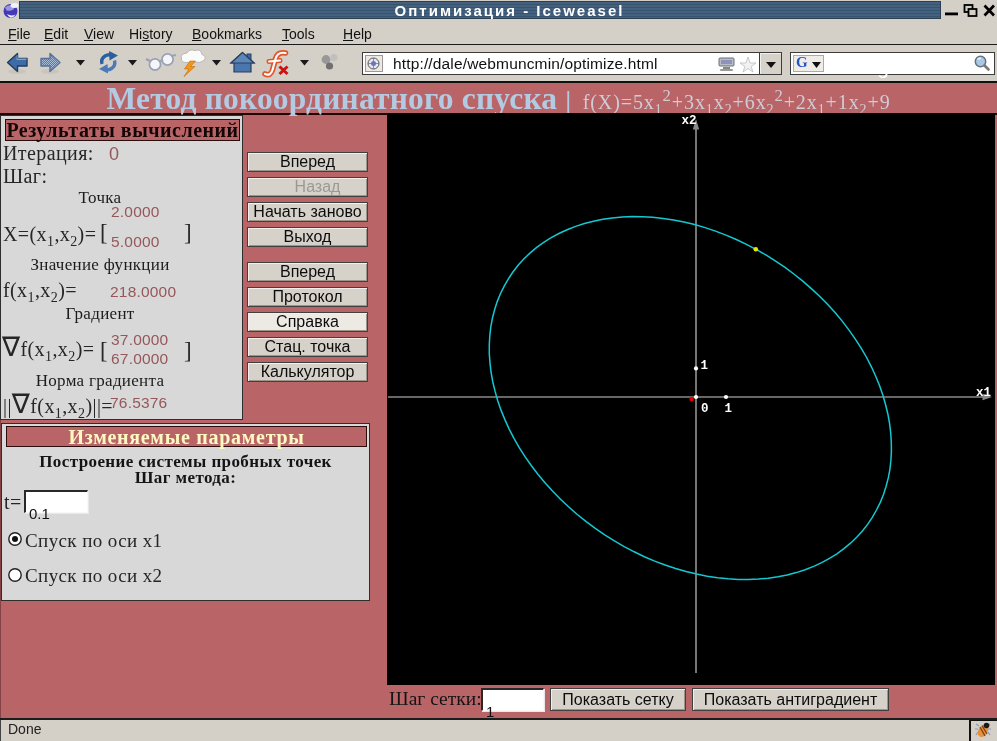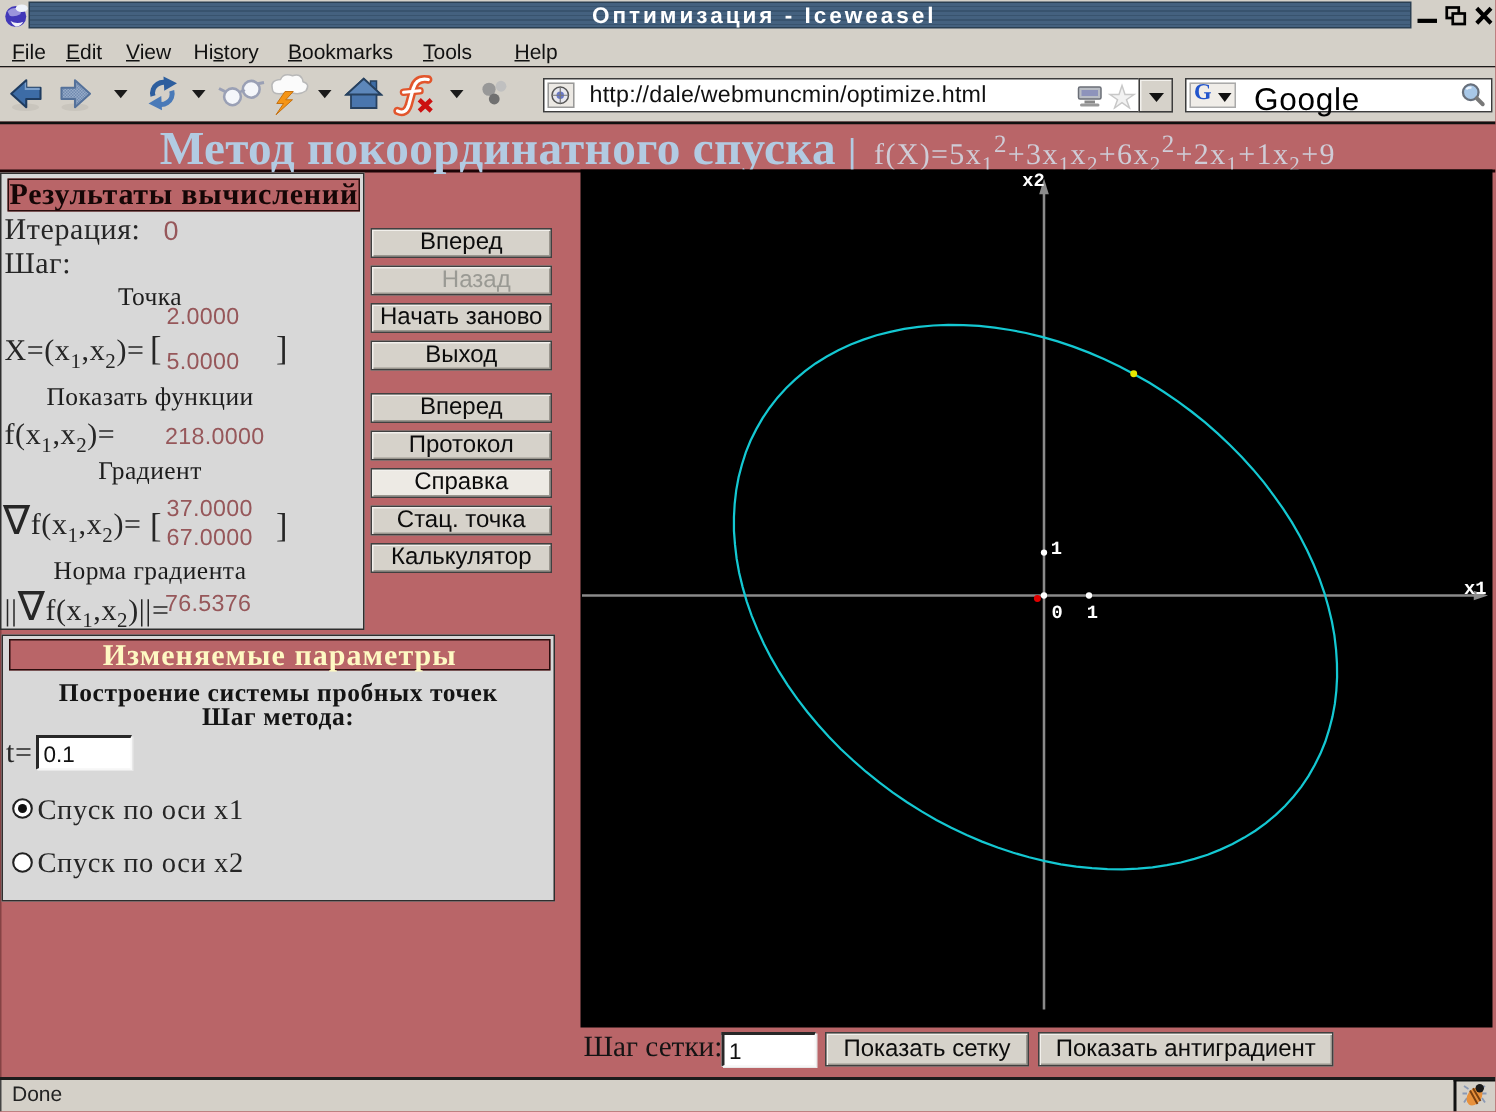--- a/index.html
+++ b/index.html
@@ -24,21 +24,21 @@
 .num{color:#96575a;font-family:"Liberation Sans",sans-serif;font-size:15.5px;letter-spacing:0.2px;}
 sub{font-size:70%;}
 #params{left:1px;top:423px;width:367px;height:176px;background:#d8d8d8;border:1px solid #2e2e2e;}
 #partitle{left:4px;top:2px;width:359px;height:19px;background:#b96568;border:1.5px solid #2b0d0d;text-align:center;font-family:"Liberation Serif",serif;font-weight:bold;font-size:20px;color:#fef9c3;letter-spacing:0.7px;line-height:20px;}
 .parb{position:absolute;font-family:"Liberation Serif",serif;font-weight:bold;font-size:17px;color:#141414;width:367px;text-align:center;letter-spacing:0.4px;line-height:1;}
 
 .btn{position:absolute;left:247px;width:121px;height:20px;background:#d6d2ca;border:1px solid #404040;box-sizing:border-box;box-shadow:inset 1px 1px 0 #f2f0ec, inset -1px -1px 0 #9a968e;text-align:center;font-size:16px;color:#0c0c0c;line-height:18px;}
 .btn.dis{color:#9a9a94;}
 .btn.hl{background:#edeae4;}
 
-.tin{position:absolute;background:#fff;border-top:2px solid #282828;border-left:2px solid #282828;border-bottom:1px solid #f8f8f8;border-right:1px solid #f8f8f8;box-sizing:border-box;font-size:15px;color:#111;padding:3px 0 0 3px;box-shadow:1px 1px 0 #e8e8e8;}
+.tin{position:absolute;background:#fff;border-top:2px solid #282828;border-left:2px solid #282828;border-bottom:1px solid #f8f8f8;border-right:1px solid #f8f8f8;box-sizing:border-box;font-size:15px;color:#111;padding:13px 0 0 3px;box-shadow:1px 1px 0 #e8e8e8;}
 
 #canvas{left:387px;top:113px;width:608px;height:572px;background:#000;}
 
 .serf{font-family:"Liberation Serif",serif;}
 #statusbar{left:0;top:718px;width:997px;height:23px;background:#d4d0c8;border-top:2px solid #1c1c1c;box-sizing:border-box;}
 </style></head>
 <body>
 
 <div class="abs" id="titlebar"></div>
 <div class="abs" id="titleblue"></div>
@@ -142,21 +142,21 @@
 <div class="abs" style="left:759px;top:52px;width:23px;height:23px;background:#d6d2ca;border:1px solid #3c3c3c;box-sizing:border-box;box-shadow:inset 1px 1px 0 #f2f0ec;"></div>
 <svg class="abs" style="left:764px;top:61px" width="14" height="8">
     <path d="M2 1 L12 1 L7 7 Z" fill="#111"></path>
   </svg>
 <div class="abs" style="left:790px;top:52px;width:205px;height:23px;background:#fff;border:1px solid #3c3c3c;box-sizing:border-box;"></div>
 <div class="abs" style="left:793px;top:55px;width:31px;height:17px;background:#f0ede8;border:1px solid #aaa;box-sizing:border-box;"></div>
 <div class="abs" style="left:796px;top:54px;font-size:15px;font-weight:bold;color:#2255cc;font-family:'Liberation Serif',serif;">G</div>
 <svg class="abs" style="left:811px;top:61px" width="12" height="8">
     <path d="M1 1 L10 1 L5.5 7 Z" fill="#111"></path>
   </svg>
-<div class="abs" style="left:836px;top:55px;font-size:21px;letter-spacing:0.5px;color:#000000;">Google</div>
+<div class="abs" style="left:836px;top:55px;font-size:21px;letter-spacing:0.5px;color:#ffffff;">Google</div>
 <svg class="abs" style="left:972px;top:54px" width="20" height="18" viewBox="0 0 20 18">
     <circle cx="8.5" cy="7.5" r="5.2" fill="#a8c8e8" stroke="#68707c" stroke-width="1.5"></circle>
     <path d="M5.5 5.5 Q7 4 9 4.5" stroke="#e8f2fc" stroke-width="1.5" fill="none"></path>
     <path d="M12.5 11.5 L16.5 15.5" stroke="#787878" stroke-width="2.6" stroke-linecap="round"></path>
   </svg>
 <div class="abs" id="blackline1"></div>
 <div class="abs" style="left:0;top:114px;width:1px;height:604px;background:rgba(70,25,25,0.45);"></div>
 
 <div class="abs" id="pgheader"></div>
 <div class="abs" id="pgtitle"><span style="font-size:31.5px;font-weight:bold;color:#b2cbe2;letter-spacing:0.2px">Метод покоординатного спуска </span><span style="font-size:25px;font-weight:bold;color:#b2cbe2">|</span><span style="font-size:20px;color:#cfccd6;letter-spacing:0.9px">&nbsp; f(X)=5x<sub>1</sub><sup>2</sup>+3x<sub>1</sub>x<sub>2</sub>+6x<sub>2</sub><sup>2</sup>+2x<sub>1</sub>+1x<sub>2</sub>+9</span></div>
@@ -165,21 +165,21 @@
 <div class="abs" id="restitle">Результаты вычислений</div>
 <div class="res" style="left:2px;top:27px;">Итерация:</div>
 <div class="res num" style="left:108px;top:29px;font-size:18px;">0</div>
 <div class="res" style="left:2px;top:50px;">Шаг:</div>
 <div class="resb" style="left:0;top:73px;">Точка</div>
 <div class="res" style="left:2px;top:108px;">X=(x<sub>1</sub>,x<sub>2</sub>)=</div>
 <div class="res" style="left:99px;top:105px;font-size:23px;">[</div>
 <div class="res num" style="left:110px;top:88px;">2.0000</div>
 <div class="res num" style="left:110px;top:118px;">5.0000</div>
 <div class="res" style="left:183px;top:105px;font-size:23px;">]</div>
-<div class="resb" style="left:0;top:140px;">Показать функции</div>
+<div class="resb" style="left:0;top:140px;">Значение функции</div>
 <div class="res" style="left:2px;top:164px;">f(x<sub>1</sub>,x<sub>2</sub>)=</div>
 <div class="res num" style="left:109px;top:168px;">218.0000</div>
 <div class="resb" style="left:0;top:189px;">Градиент</div>
 <div class="res" style="left:1px;top:217px;"><span style="font-size:27px;">∇</span>f(x<sub>1</sub>,x<sub>2</sub>)=</div>
 <div class="res" style="left:99px;top:223px;font-size:23px;">[</div>
 <div class="res num" style="left:110px;top:216px;">37.0000</div>
 <div class="res num" style="left:110px;top:235px;">67.0000</div>
 <div class="res" style="left:183px;top:223px;font-size:23px;">]</div>
 <div class="resb" style="left:0;top:256px;">Норма градиента</div>
 <div class="res" style="left:2px;top:274px;">||<span style="font-size:27px;">∇</span>f(x<sub>1</sub>,x<sub>2</sub>)||=</div>

